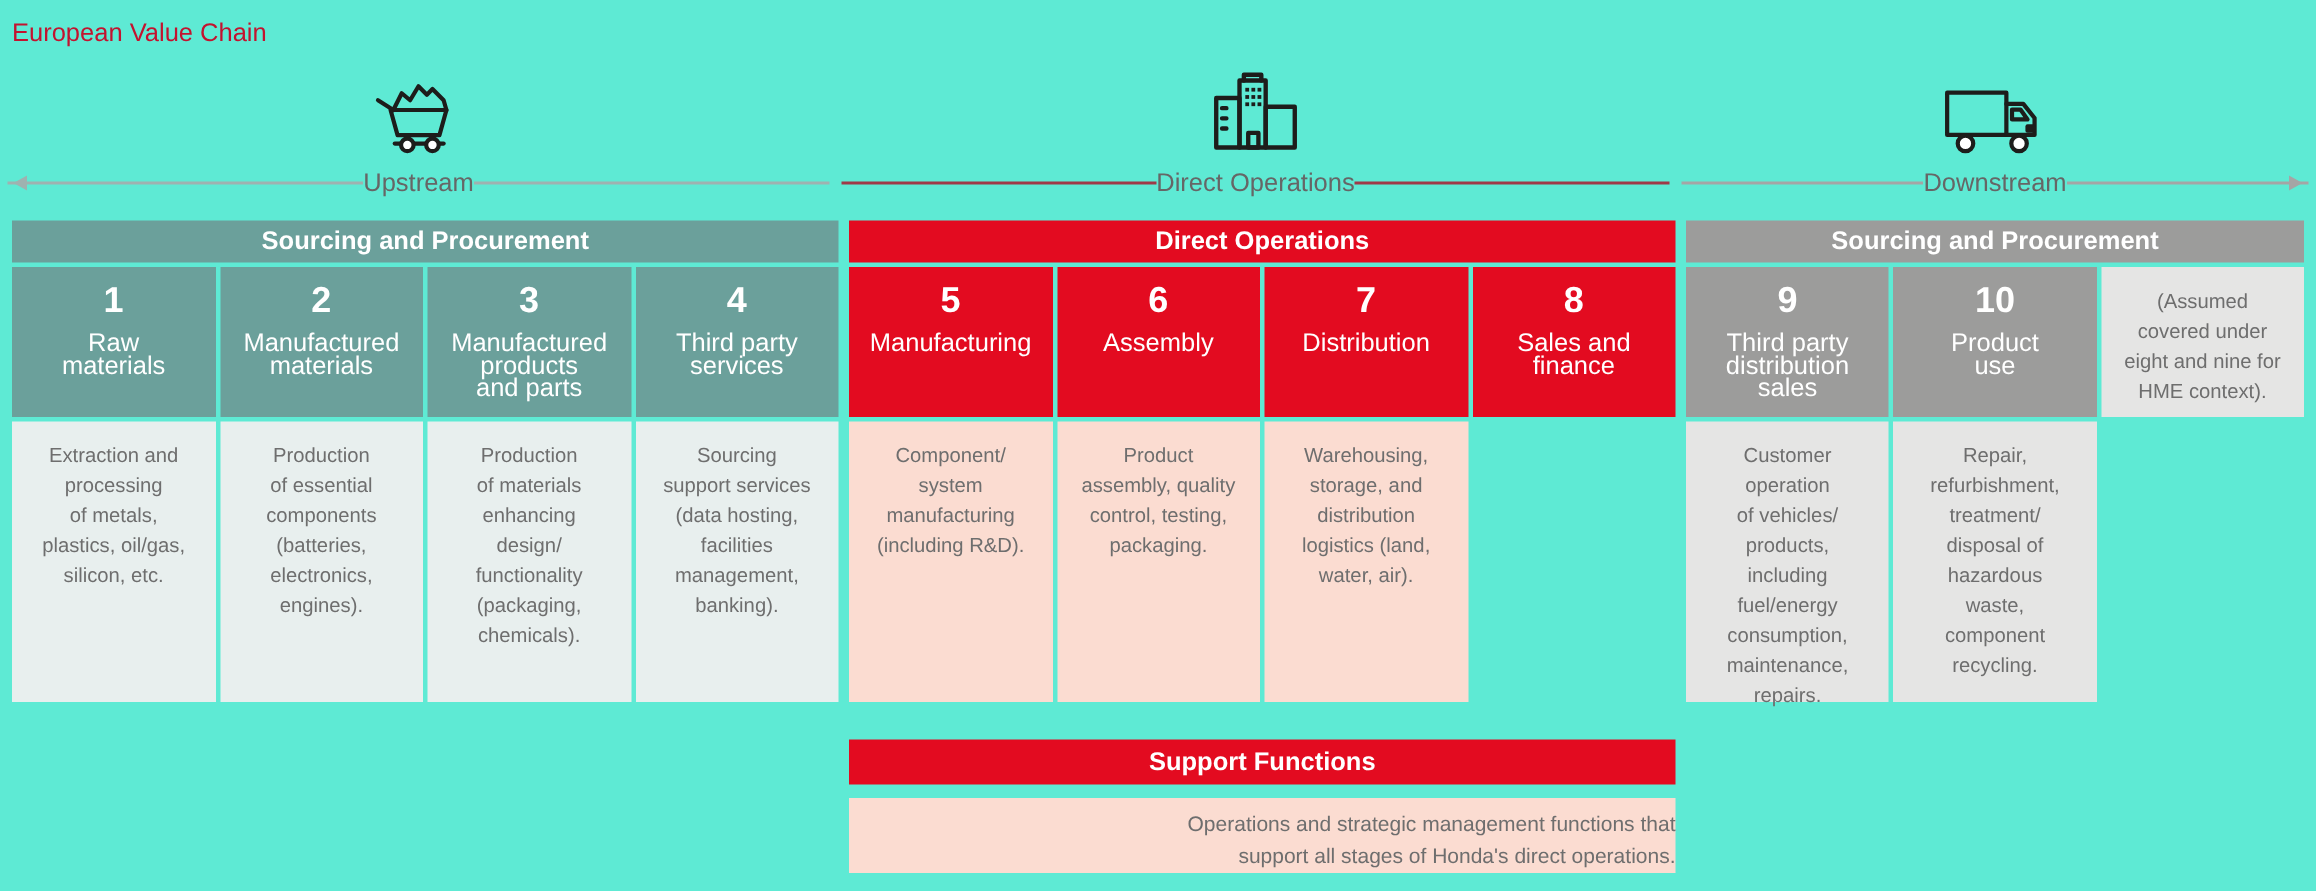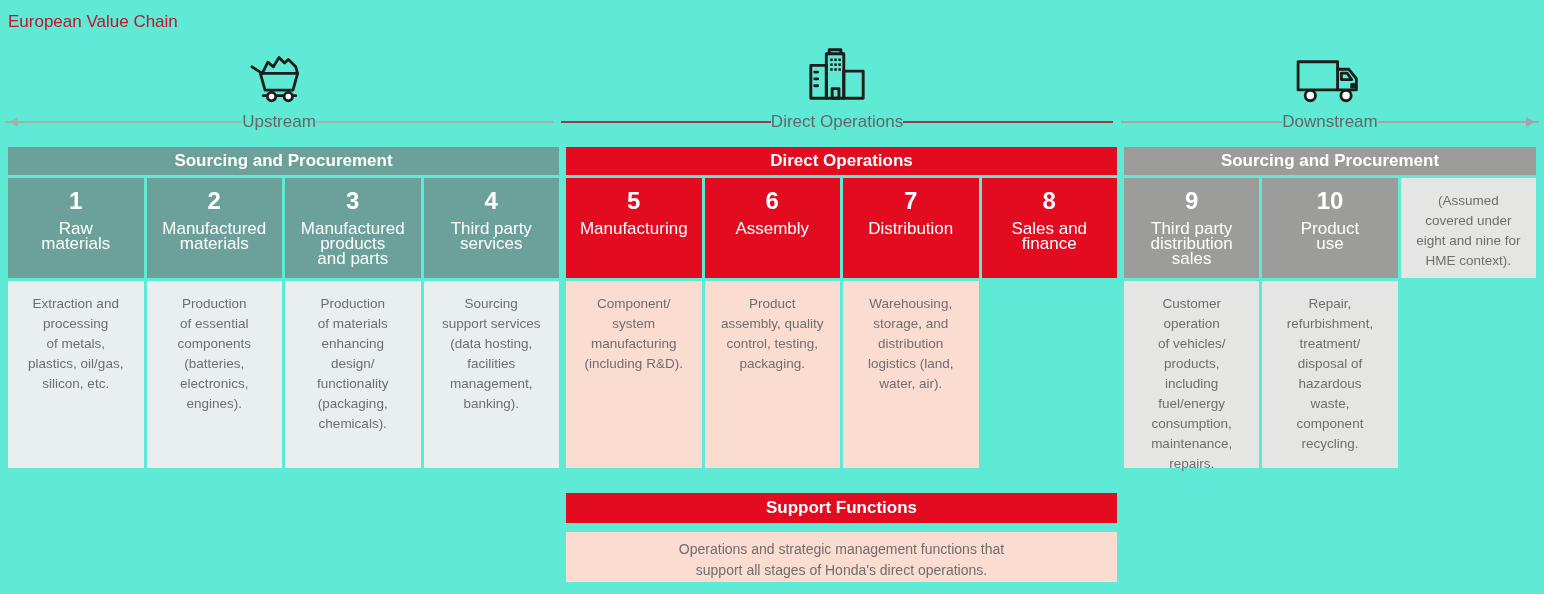--- a/index.html
+++ b/index.html
@@ -33,21 +33,21 @@
   .num{font-size:24px;font-weight:bold;margin-bottom:6px;}
   .collabel{font-size:17px;line-height:15px;white-space:pre-line;}
   .desc{background:var(--tint);color:var(--text_gray);font-size:13.5px;line-height:20px;
         text-align:center;padding:13px 6px 0;box-sizing:border-box;white-space:pre-line;}
 
   
   .support{position:absolute;left:566px;top:493px;width:551px;}
   .support .bar2{height:30px;background:var(--brand_red);color:#fff;font-size:17px;font-weight:bold;
         display:flex;align-items:center;justify-content:center;}
   .support .sdesc{margin-top:9px;min-height:50px;background:var(--tint_red);color:var(--text_gray);
-        font-size:14px;line-height:21px;text-align:center;padding-top:7px;box-sizing:border-box;white-space:pre-line;}
+        font-size:14px;line-height:21px;text-align:right;padding-top:7px;box-sizing:border-box;white-space:pre-line;}
 </style>
 </head>
 <body>
 
 <div id="stage">
 
   <div class="page-title">European Value Chain</div>
 
   <div class="flow" style="left:0;width:557px;">
     <div class="icon-wrap">

